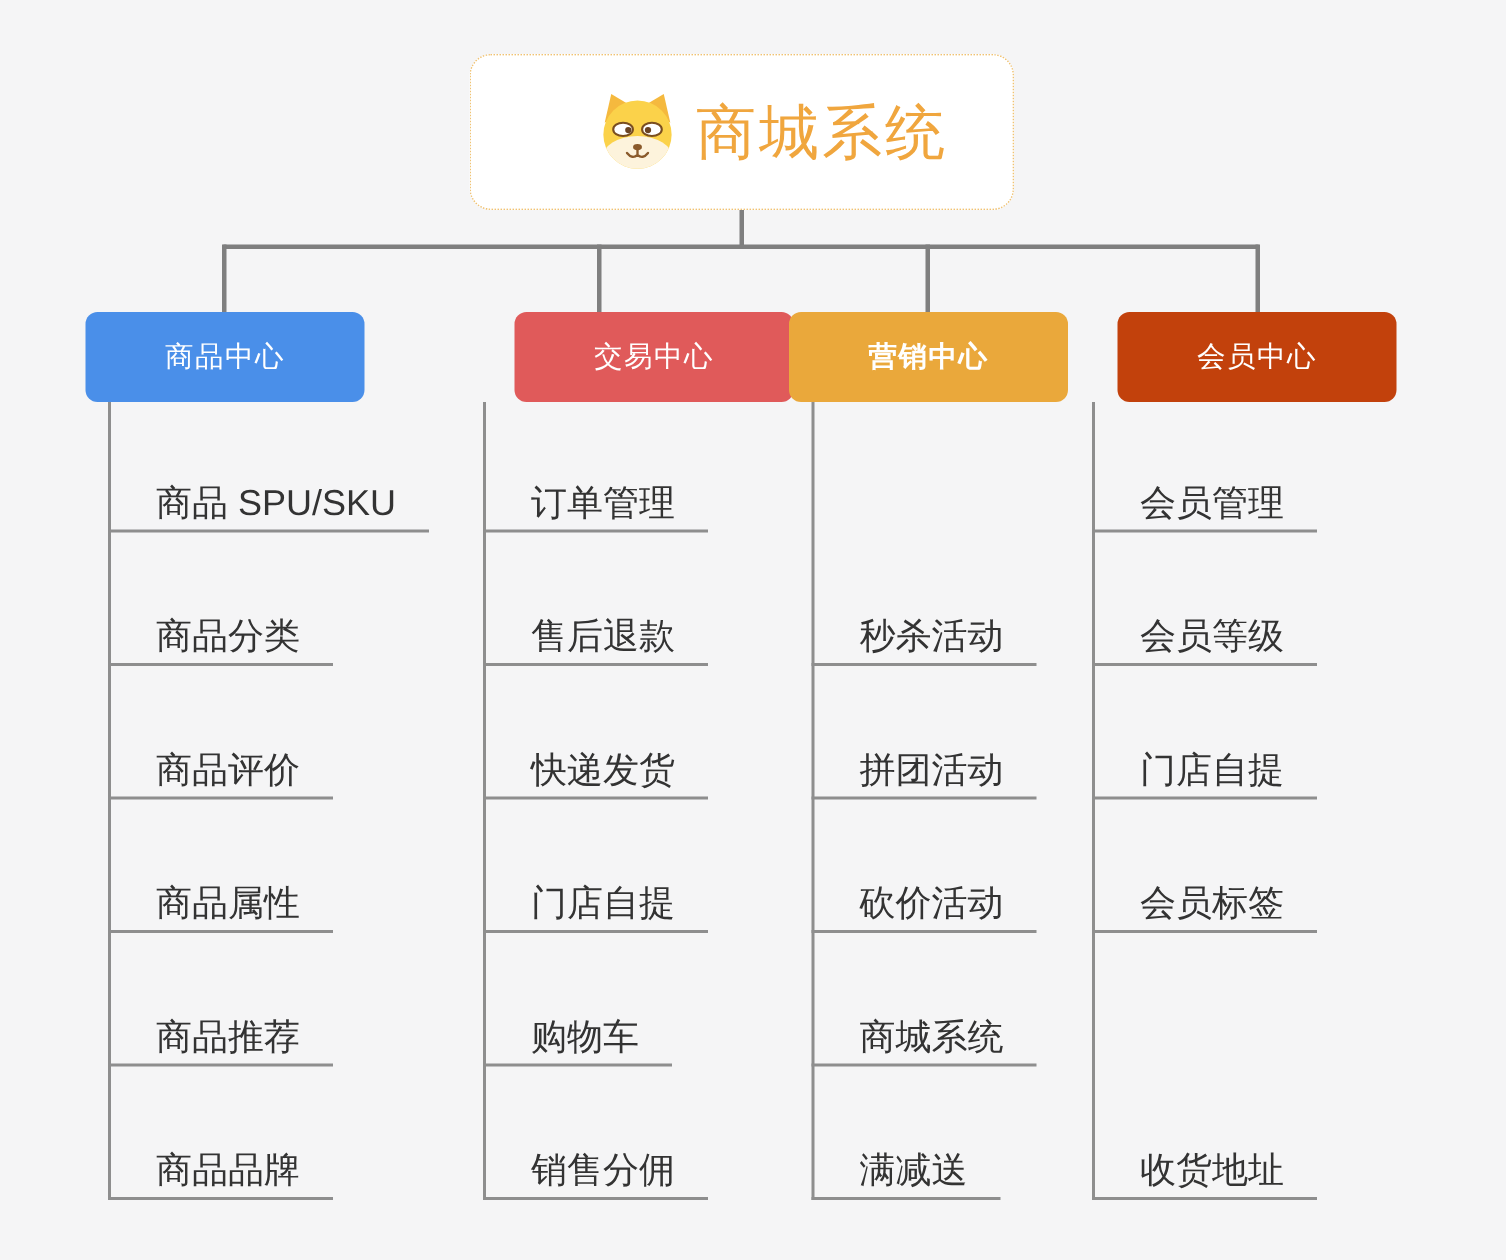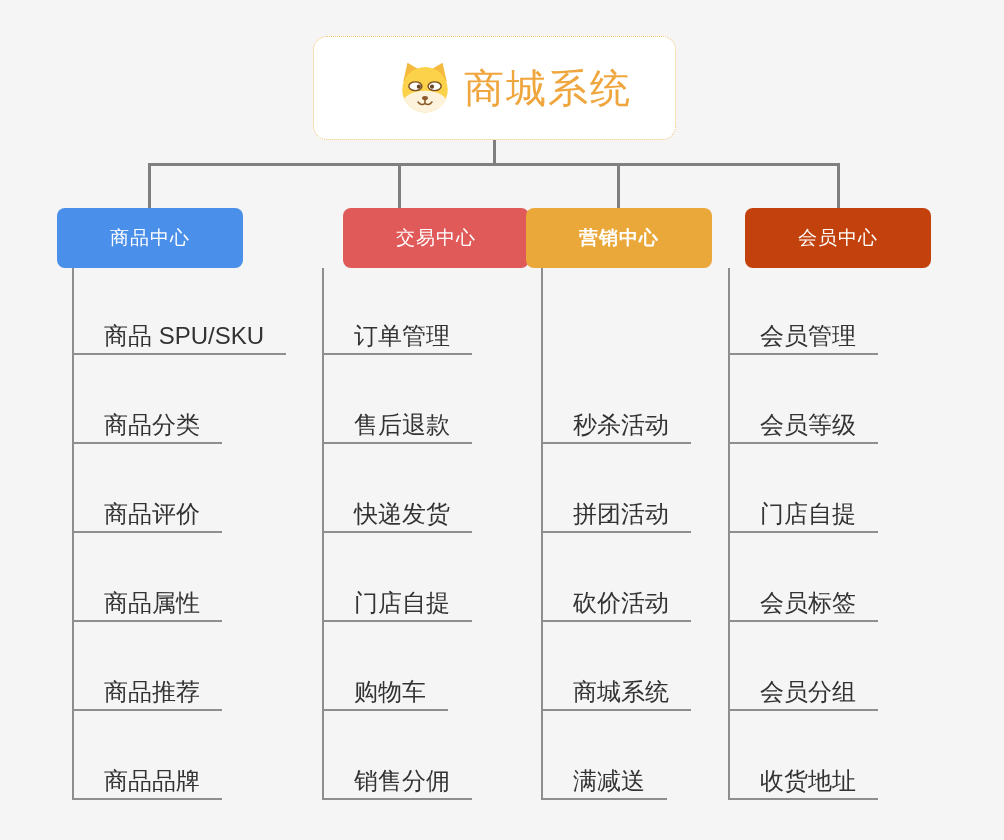--- a/index.html
+++ b/index.html
@@ -124,17 +124,16 @@
     <div class="leaf r4">商城系统</div>
     <div class="leaf r5">满减送</div>
   </div>
 
   <div class="col c3">
     <div class="trunk"></div>
     <div class="leaf r0">会员管理</div>
     <div class="leaf r1">会员等级</div>
     <div class="leaf r2">门店自提</div>
     <div class="leaf r3">会员标签</div>
-    <div class="leaf r4">会员分组</div>
     <div class="leaf r5">收货地址</div>
   </div>
 
 </div>
 
 </body></html>

